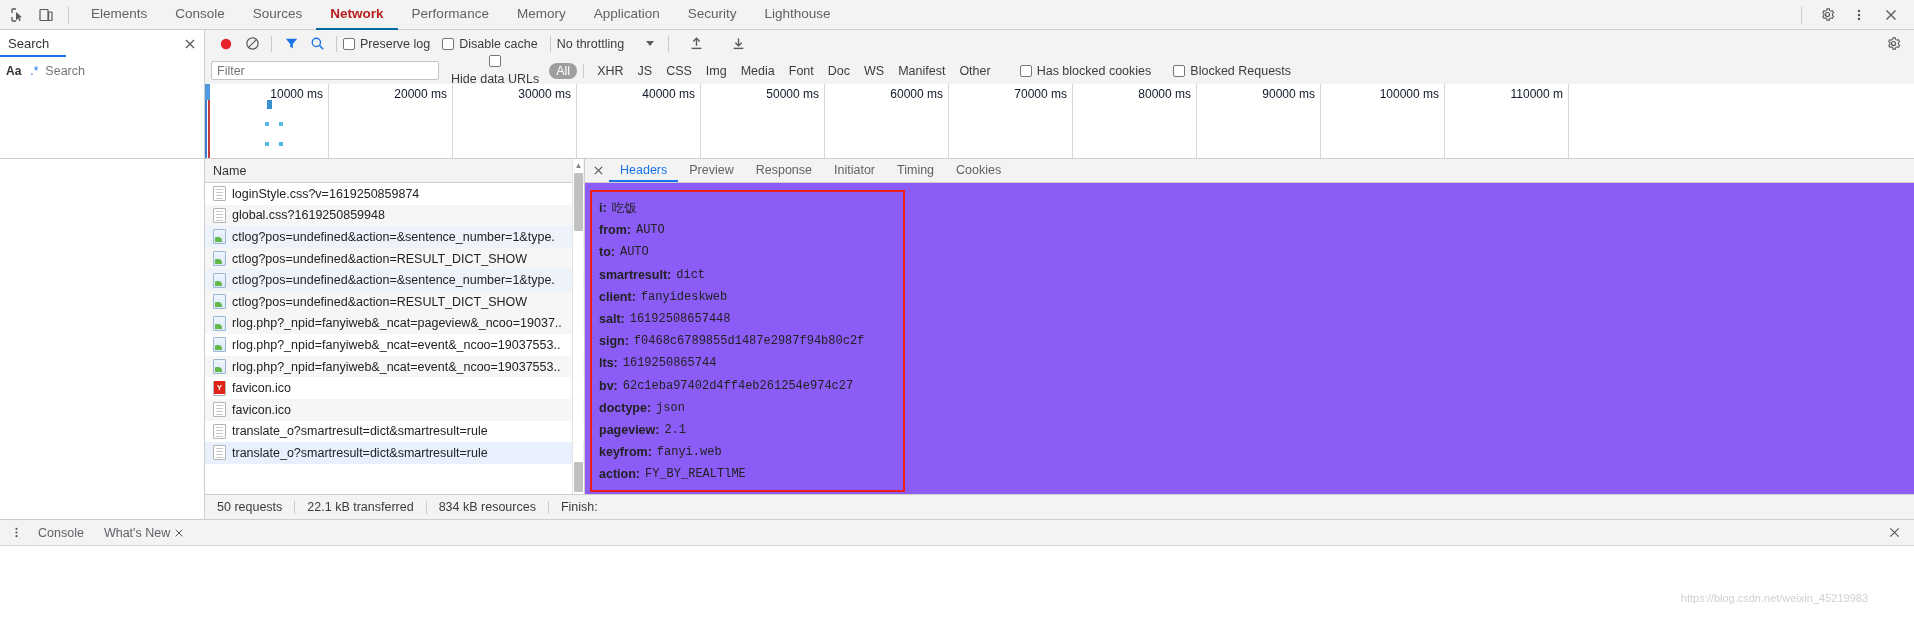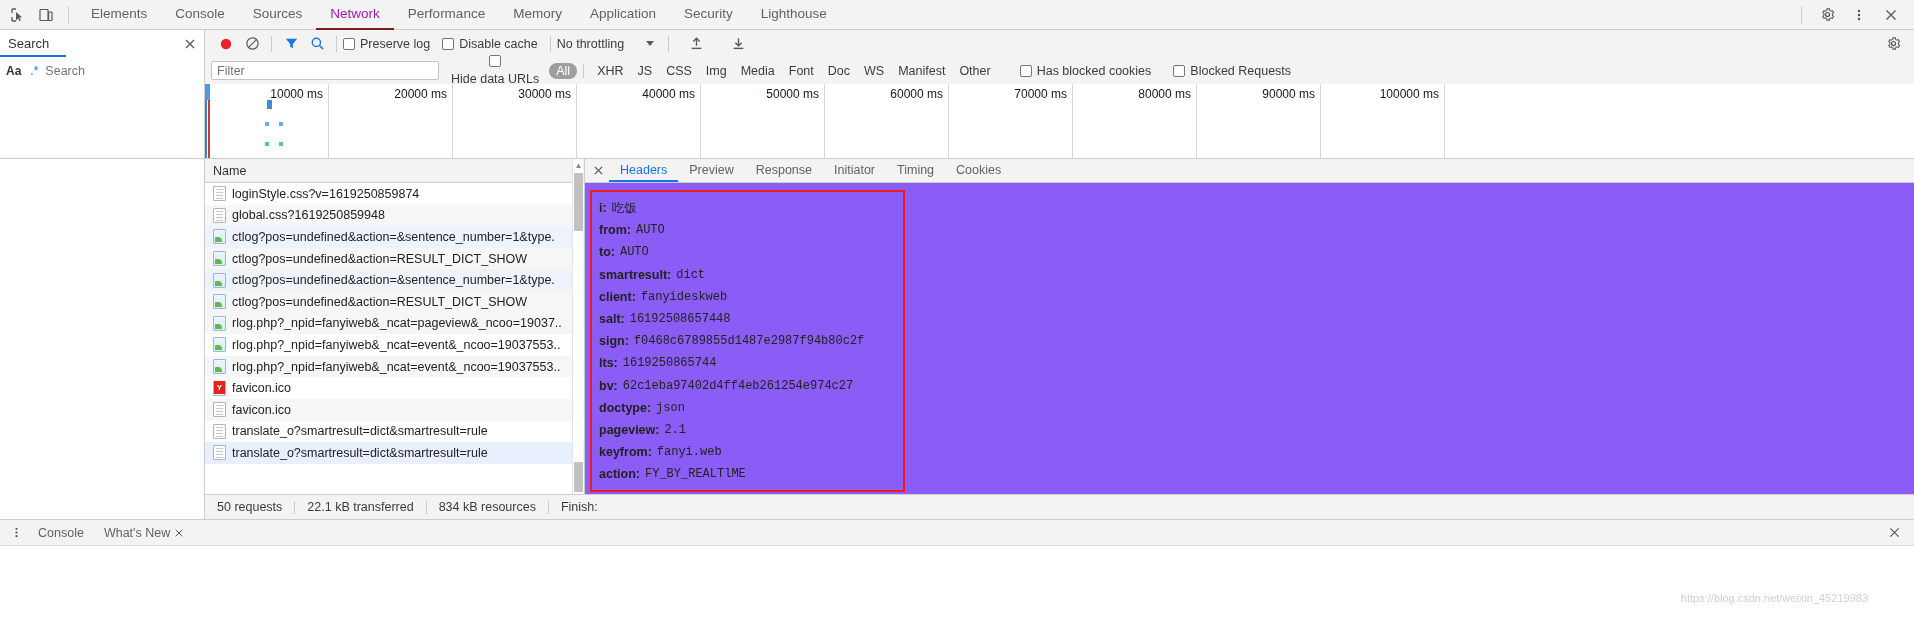--- a/index.html
+++ b/index.html
@@ -32,23 +32,23 @@
   }
   .maintabs { display: flex; align-items: stretch; height: 30px; }
   .maintab {
     padding: 0 14px; height: 30px;
     display: flex; align-items: center;
     font-size: 13.5px; color: #5f6368;
     white-space: nowrap;
     border-bottom: 2px solid transparent;
   }
   .maintab.selected {
-    color: #a21caf;
-    border-bottom: 2px solid #7f1d1d;
-    font-weight: 400;
+    color: #b91c1c;
+    border-bottom: 2px solid #0369a1;
+    font-weight: 700;
   }
   .tabbar-right {
     margin-left: auto; display: flex; align-items: center;
     padding-right: 8px; gap: 2px;
   }
   .tabbar-right .tb-icon { width: 30px; }
 
   
   .row2 { display: flex; height: 27px; width: 100%; background:#f3f3f3; border-bottom: 1px solid #d8d8d8;}
   .search-pane-header {
@@ -452,20 +452,23 @@
           </div>
         <div class="ov-cell" style="width:124px;">
             <span class="ov-label">80000 ms</span>
           </div>
         <div class="ov-cell" style="width:124px;">
             <span class="ov-label">90000 ms</span>
           </div>
         <div class="ov-cell" style="width:124px;">
             <span class="ov-label">100000 ms</span>
           </div>
+        <div class="ov-cell" style="width:124px;">
+            <span class="ov-label">110000 m</span>
+          </div>
       </div>
       <div class="ov-bars">
         <div class="ov-bar" style="left:0px;  top:0px;  width:2px; height:74px; background:#3a7fd5;"></div>
         <div class="ov-bar" style="left:3px;  top:0px;  width:2px; height:74px; background:#c43b3b;"></div>
         <div class="ov-bar" style="left:0px;  top:0px;  width:5px; height:16px; background:#4f9ae0;"></div>
         <div class="ov-dot" style="left:62px; top:16px; width:5px; height:9px; background:#3a8fd0;"></div>
         <div class="ov-dot" style="left:60px; top:38px;"></div>
         <div class="ov-dot" style="left:74px; top:38px;"></div>
         <div class="ov-dot" style="left:60px; top:58px;"></div>
         <div class="ov-dot" style="left:74px; top:58px;"></div>

